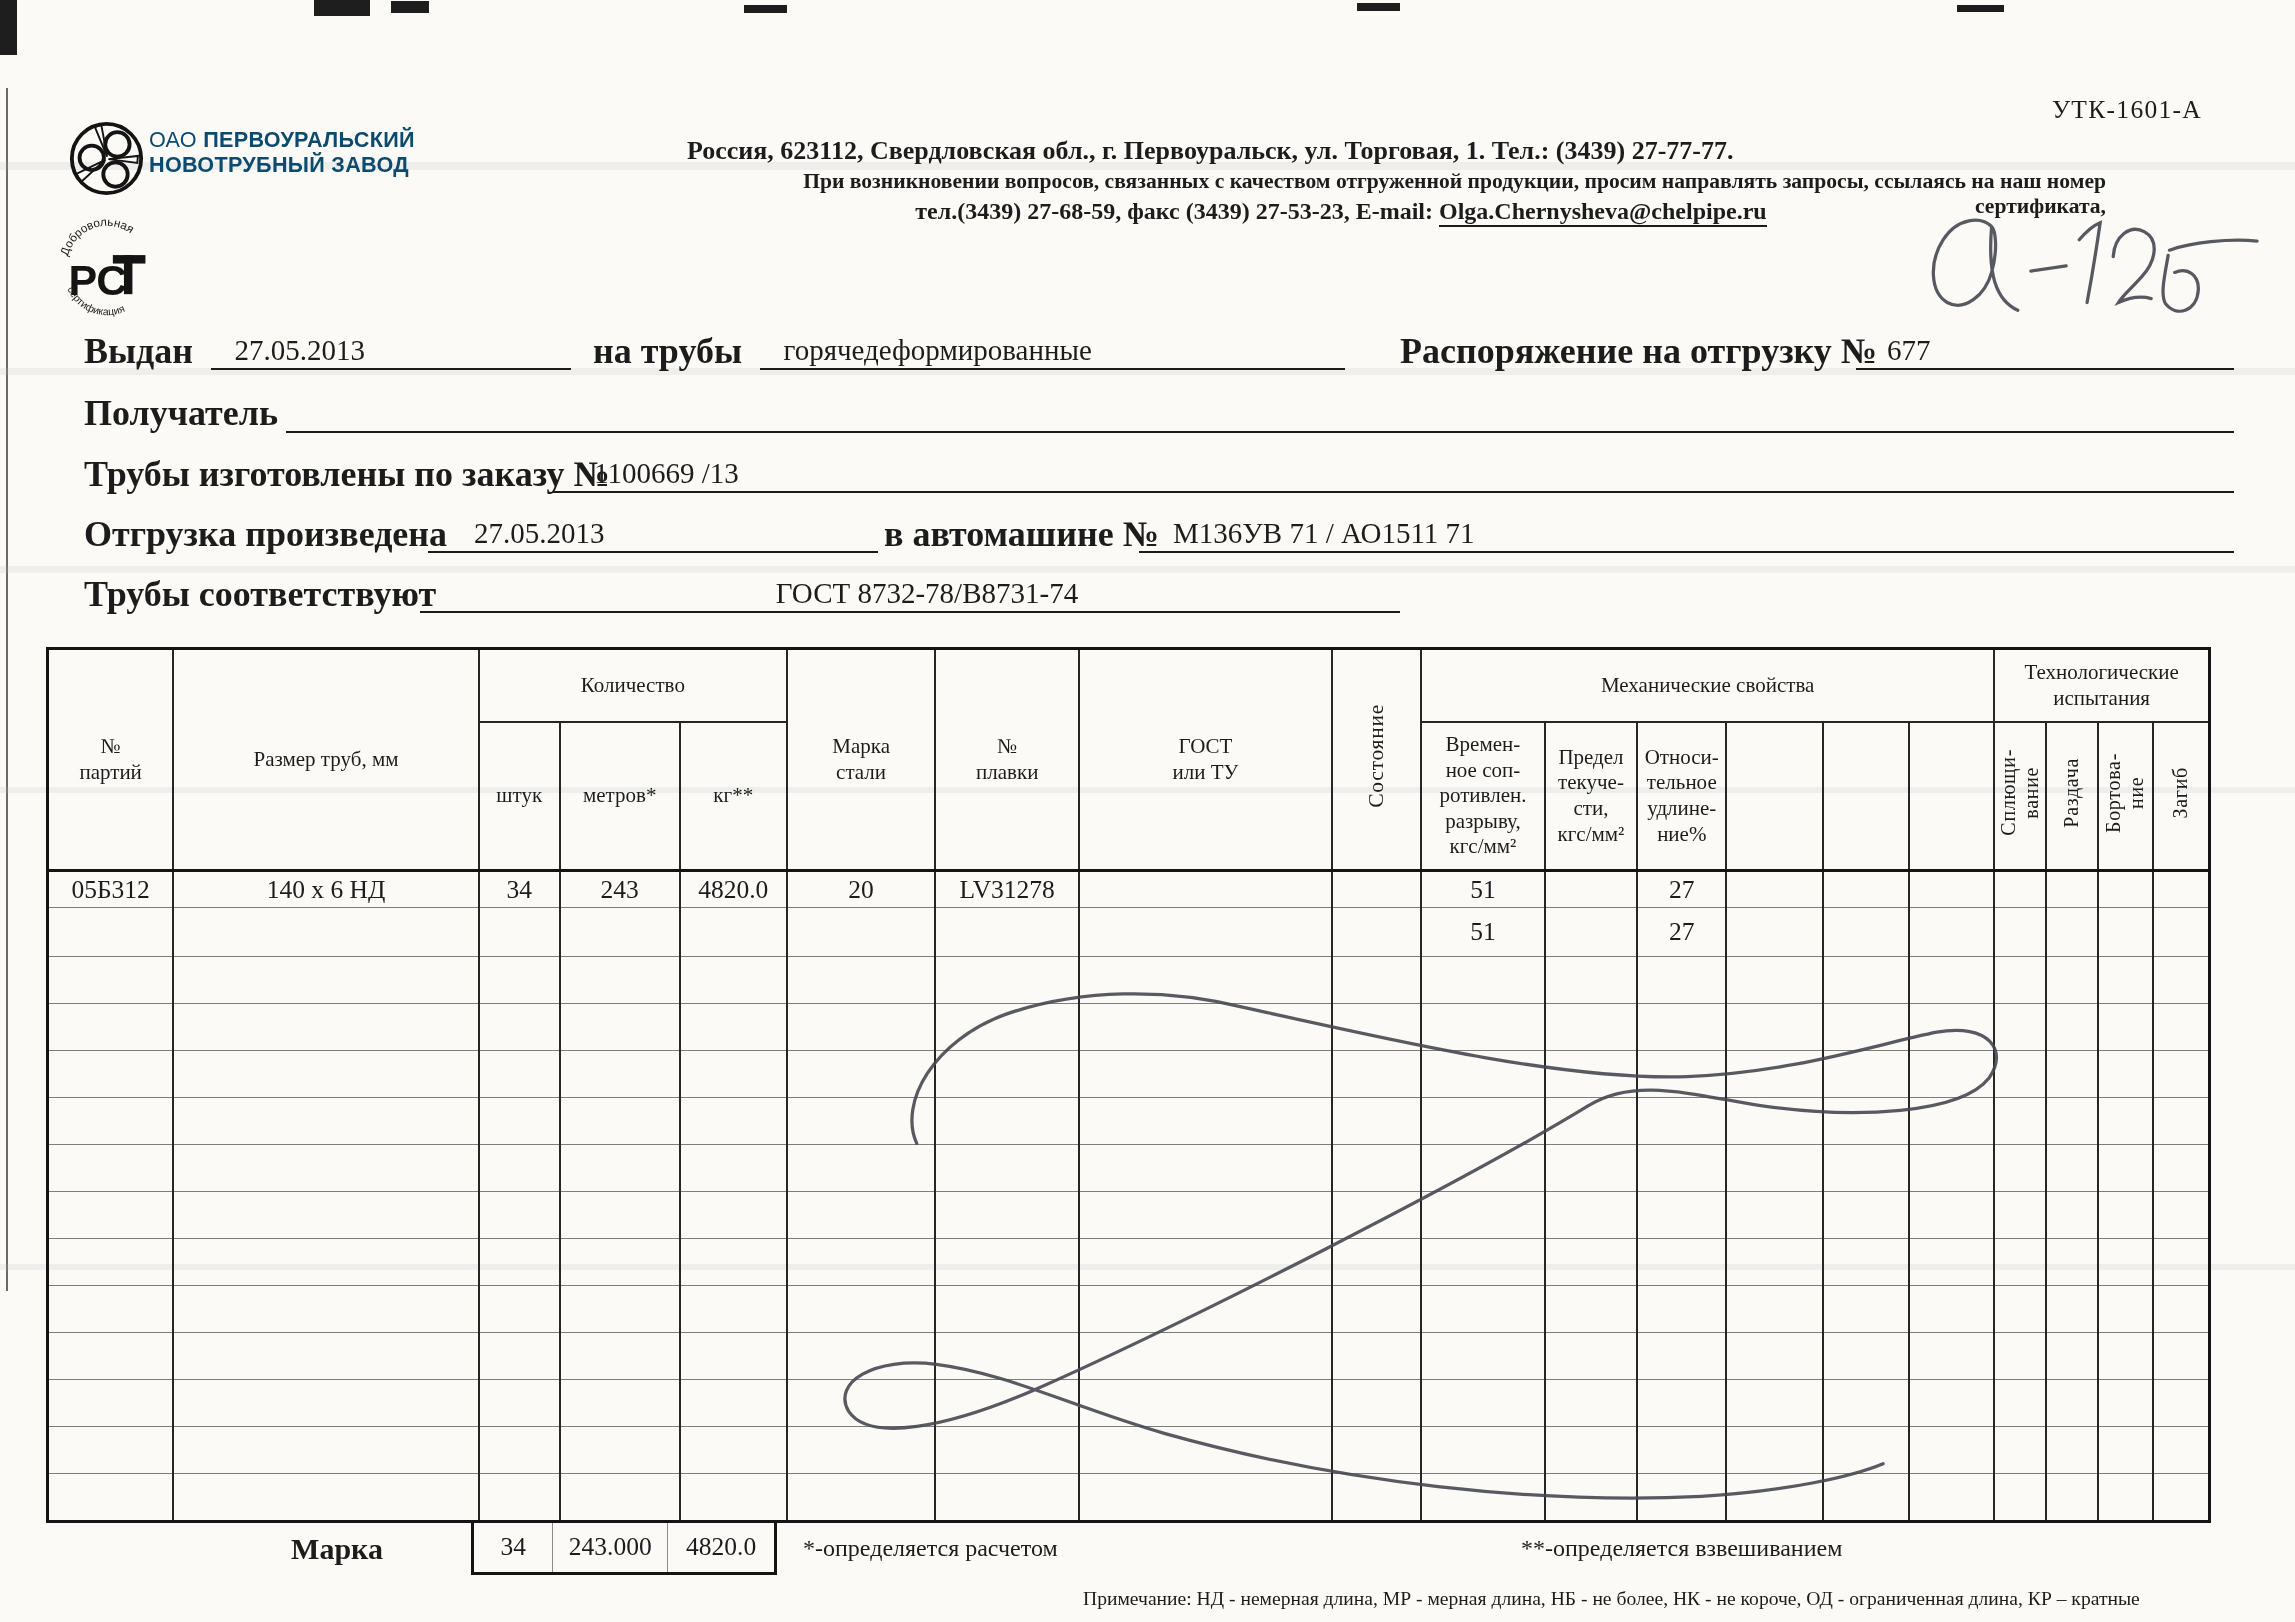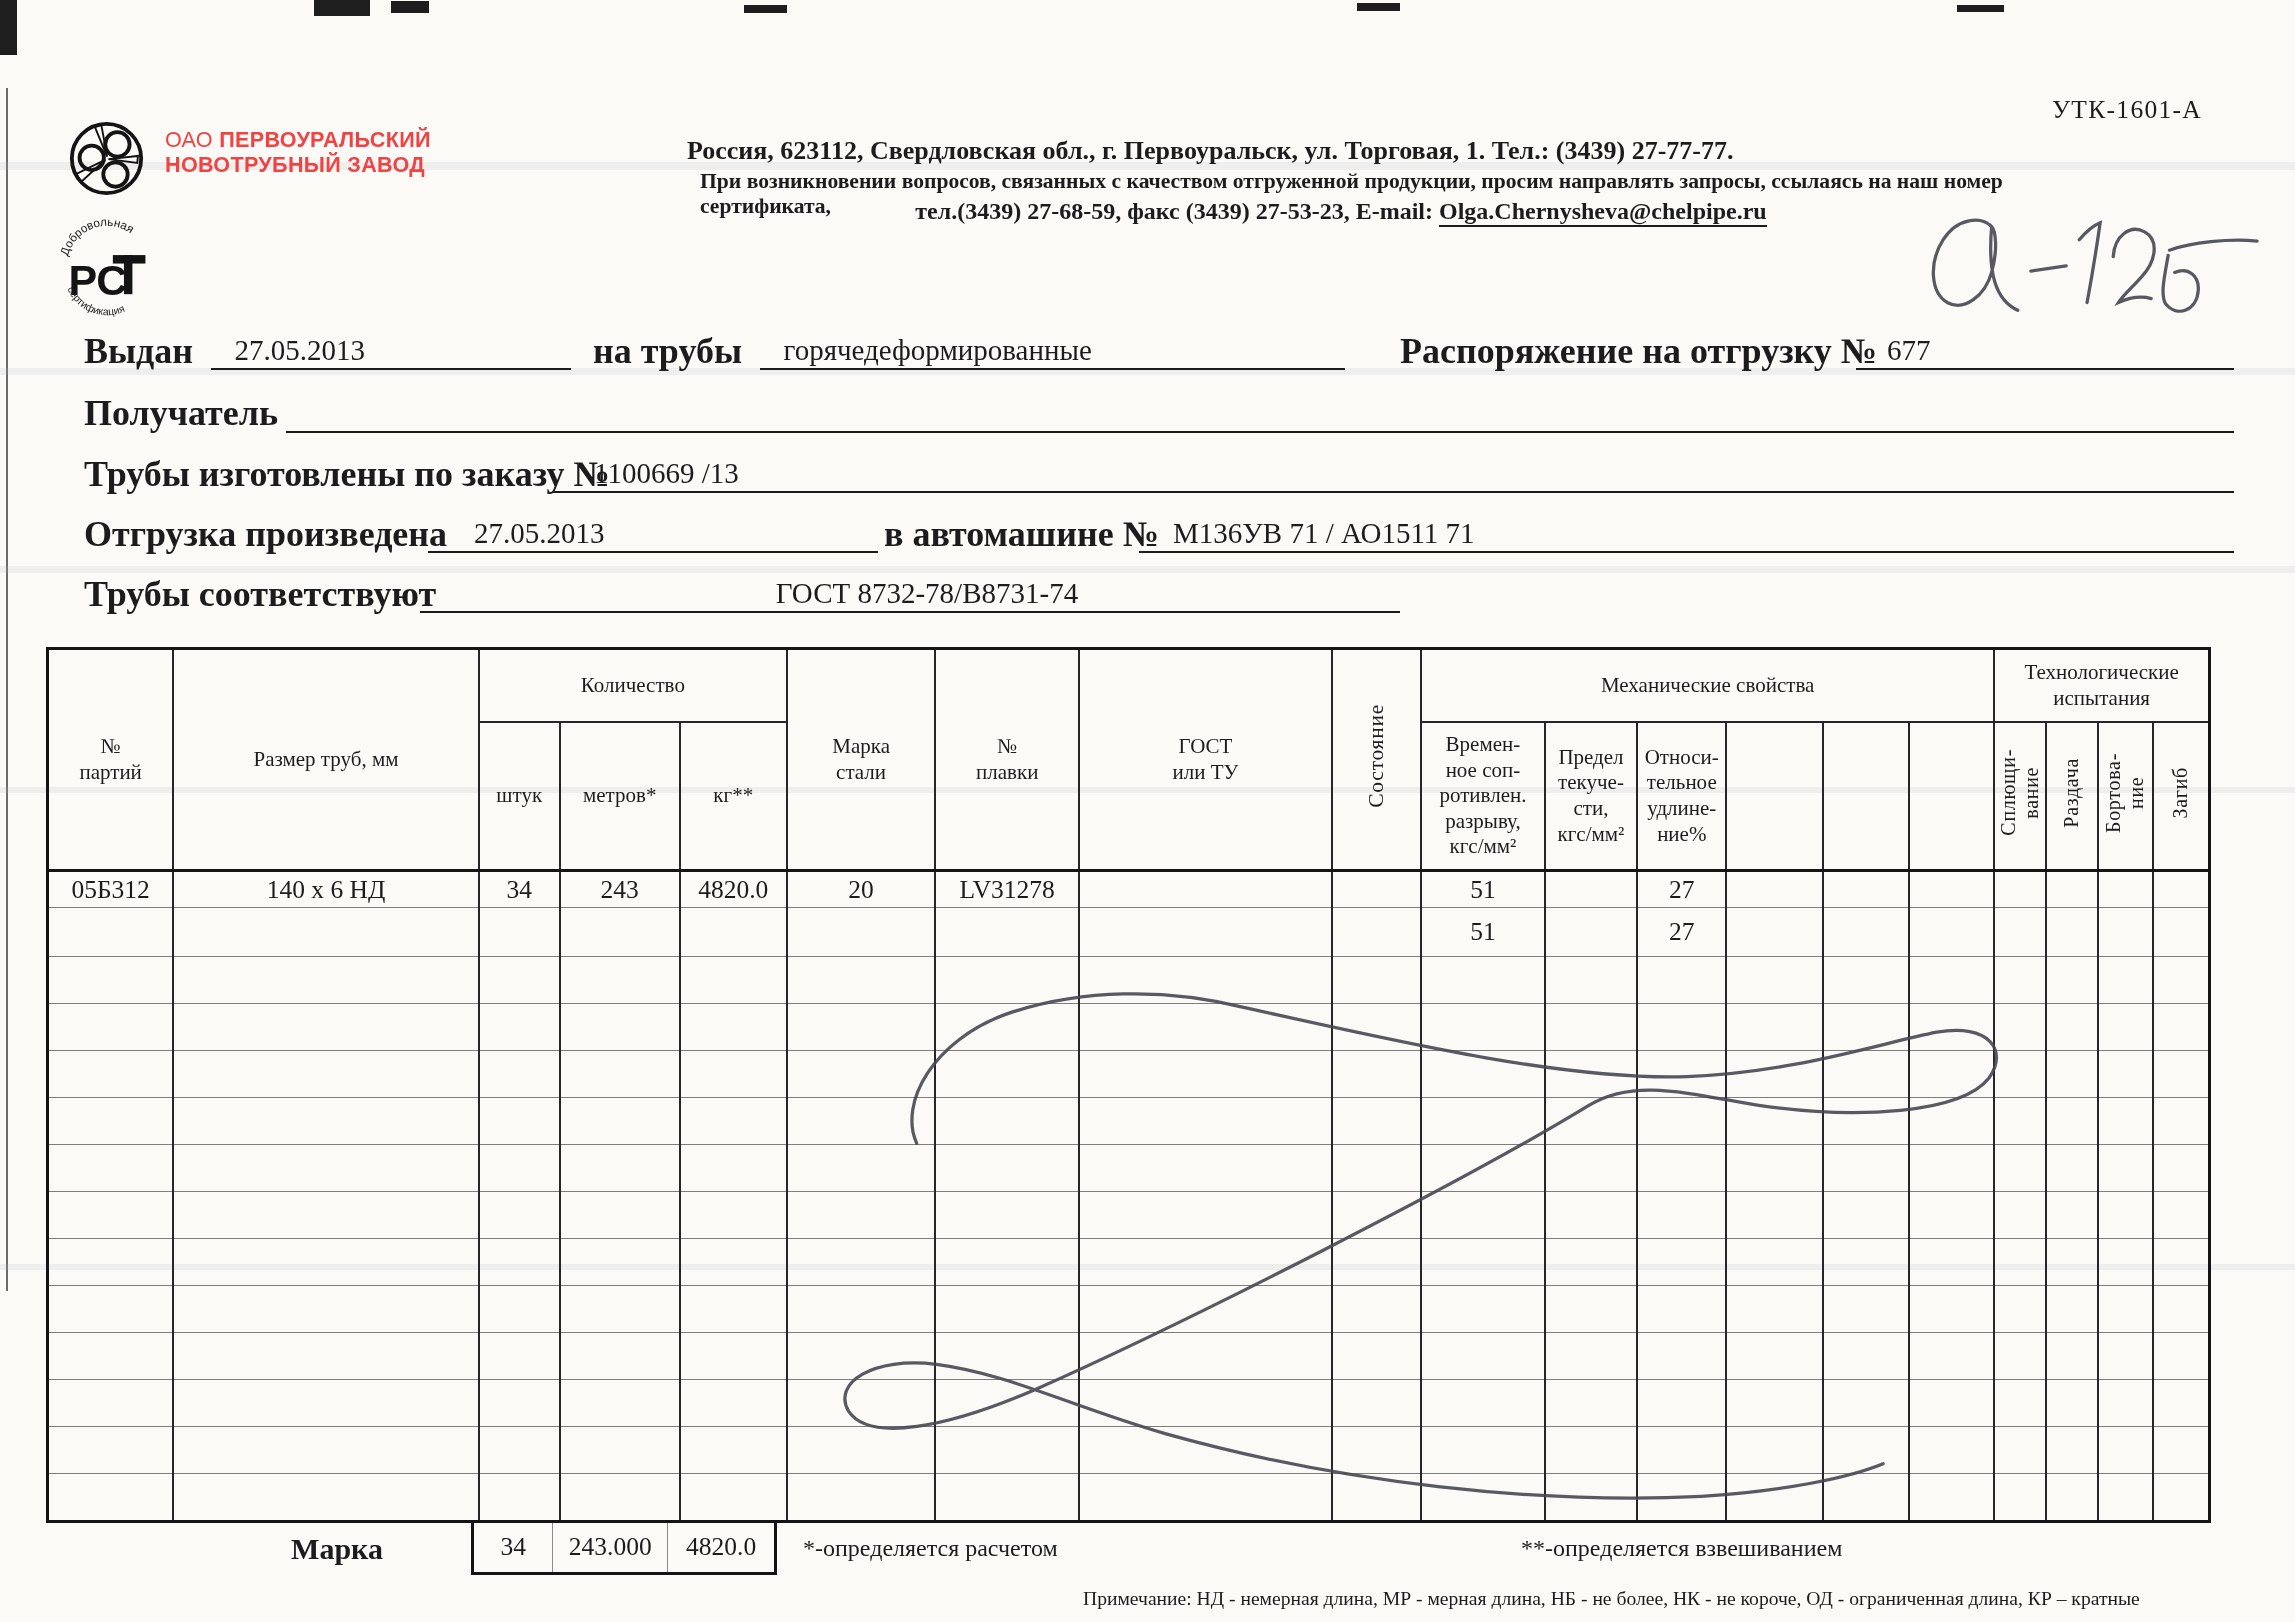--- a/index.html
+++ b/index.html
@@ -4,24 +4,24 @@
 <style>
   html,body{margin:0;padding:0;}
   body{width:2295px;height:1623px;background:#e8e7e4;font-family:"Liberation Serif",serif;}
   .page{position:absolute;left:0;top:0;width:2295px;height:1623px;background:#fbfaf7;overflow:hidden;color:#1c1c1c;}
   
   .art{position:absolute;background:#1e1e1e;}
   .streak{position:absolute;left:0;width:2295px;background:rgba(175,178,188,.16);}
   .vline{position:absolute;background:#3a3a3a;opacity:.75;}
   
   .utk{position:absolute;left:2052px;top:95px;font-size:25.5px;letter-spacing:1.3px;}
-  .coname{position:absolute;left:165px;top:127px;font-family:"Liberation Sans",sans-serif;font-size:21.6px;line-height:1.18;letter-spacing:0.3px;color:#ef4444;}
+  .coname{position:absolute;left:149px;top:127px;font-family:"Liberation Sans",sans-serif;font-size:21.6px;line-height:1.18;letter-spacing:0.3px;color:#0c4a6e;}
   .coname b{font-weight:bold;}
   .addr1{position:absolute;left:687px;top:136px;width:1308px;font-size:26px;font-weight:bold;}
-  .addr2{position:absolute;left:700px;top:169px;width:1406px;text-align:left;font-size:21.6px;font-weight:bold;}
+  .addr2{position:absolute;left:700px;top:169px;width:1406px;text-align:right;font-size:21.6px;font-weight:bold;}
   .addr3{position:absolute;left:687px;top:198px;width:1308px;text-align:center;font-size:24px;font-weight:bold;}
   .addr3 .email{border-bottom:2px solid #1c1c1c;padding-bottom:1.3px;}
   .titlerow{position:absolute;left:432px;top:230px;width:1583px;text-align:center;font-size:41px;font-weight:bold;font-style:italic;letter-spacing:0.7px;white-space:nowrap;}
   .titlerow .sp{display:inline-block;width:30px;}
   
   .flabel{position:absolute;font-size:36px;font-weight:bold;white-space:nowrap;}
   .fval{position:absolute;border-bottom:2px solid #1b1b1b;font-size:29px;white-space:nowrap;height:39px;line-height:38px;padding-left:23.5px;box-sizing:border-box;}
   
   .tblwrap{position:absolute;left:46px;top:647px;width:2165px;}
   table{border-collapse:collapse;table-layout:fixed;width:2165px;border:3.9px solid #141414;}

